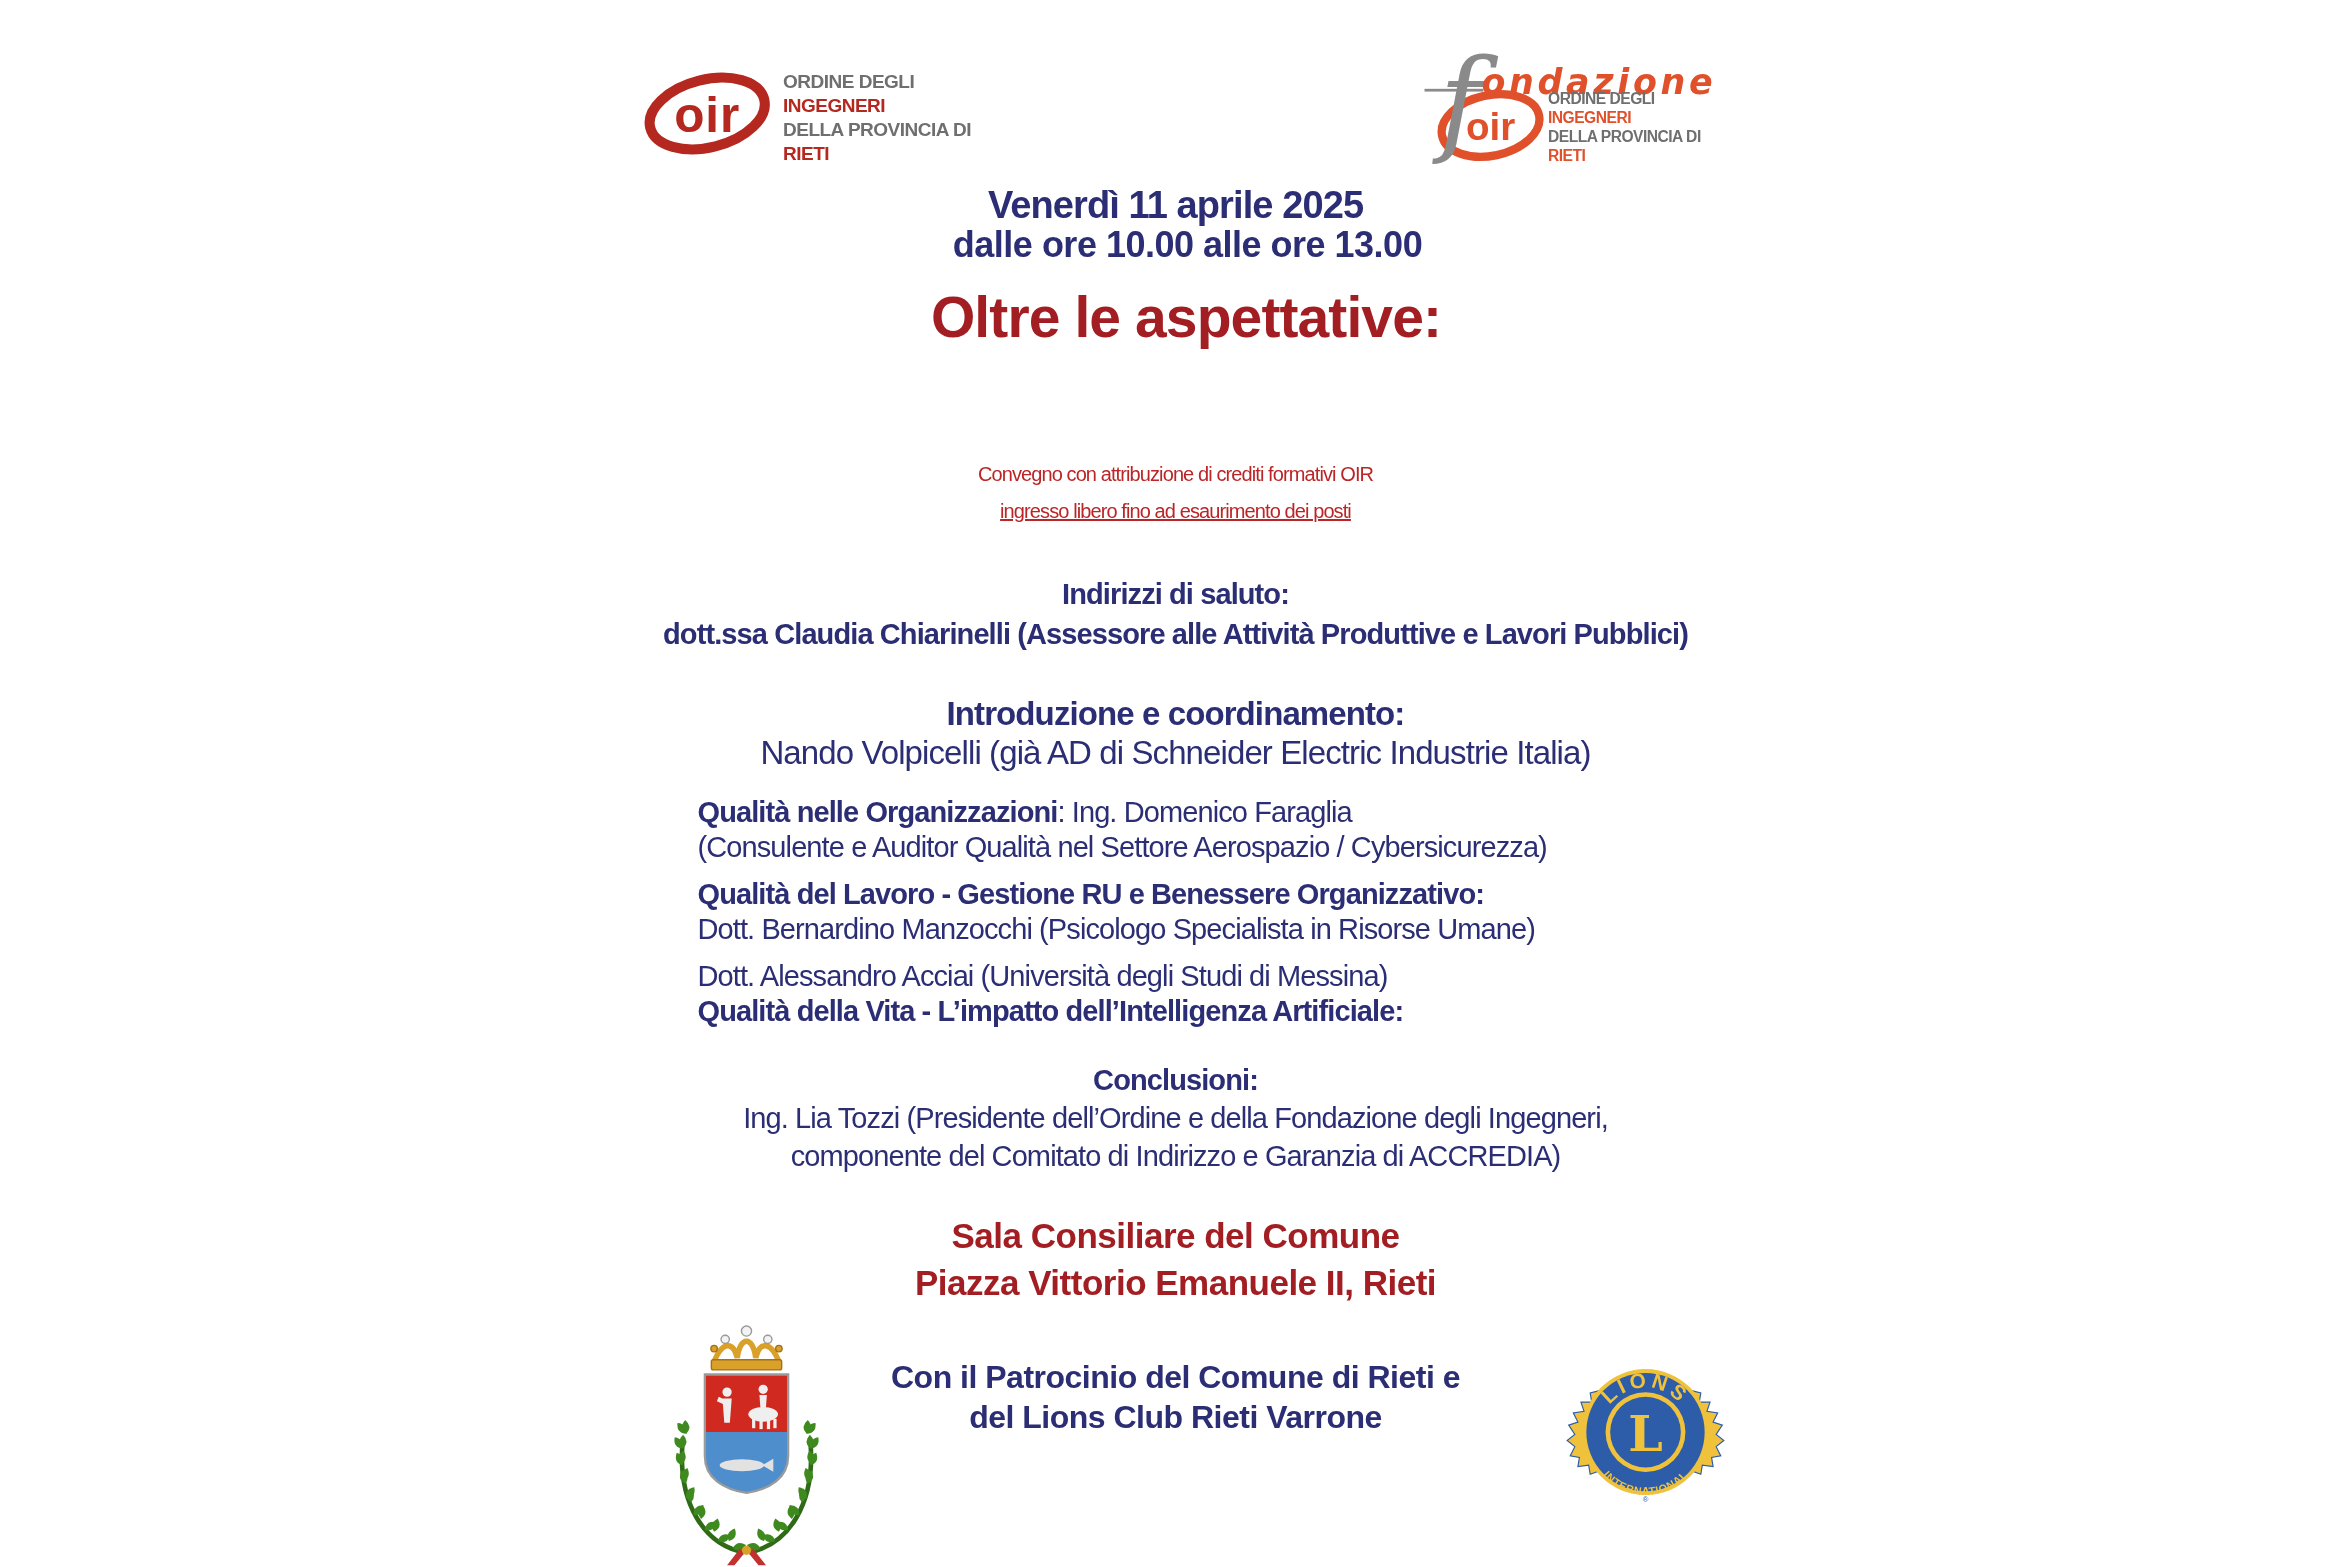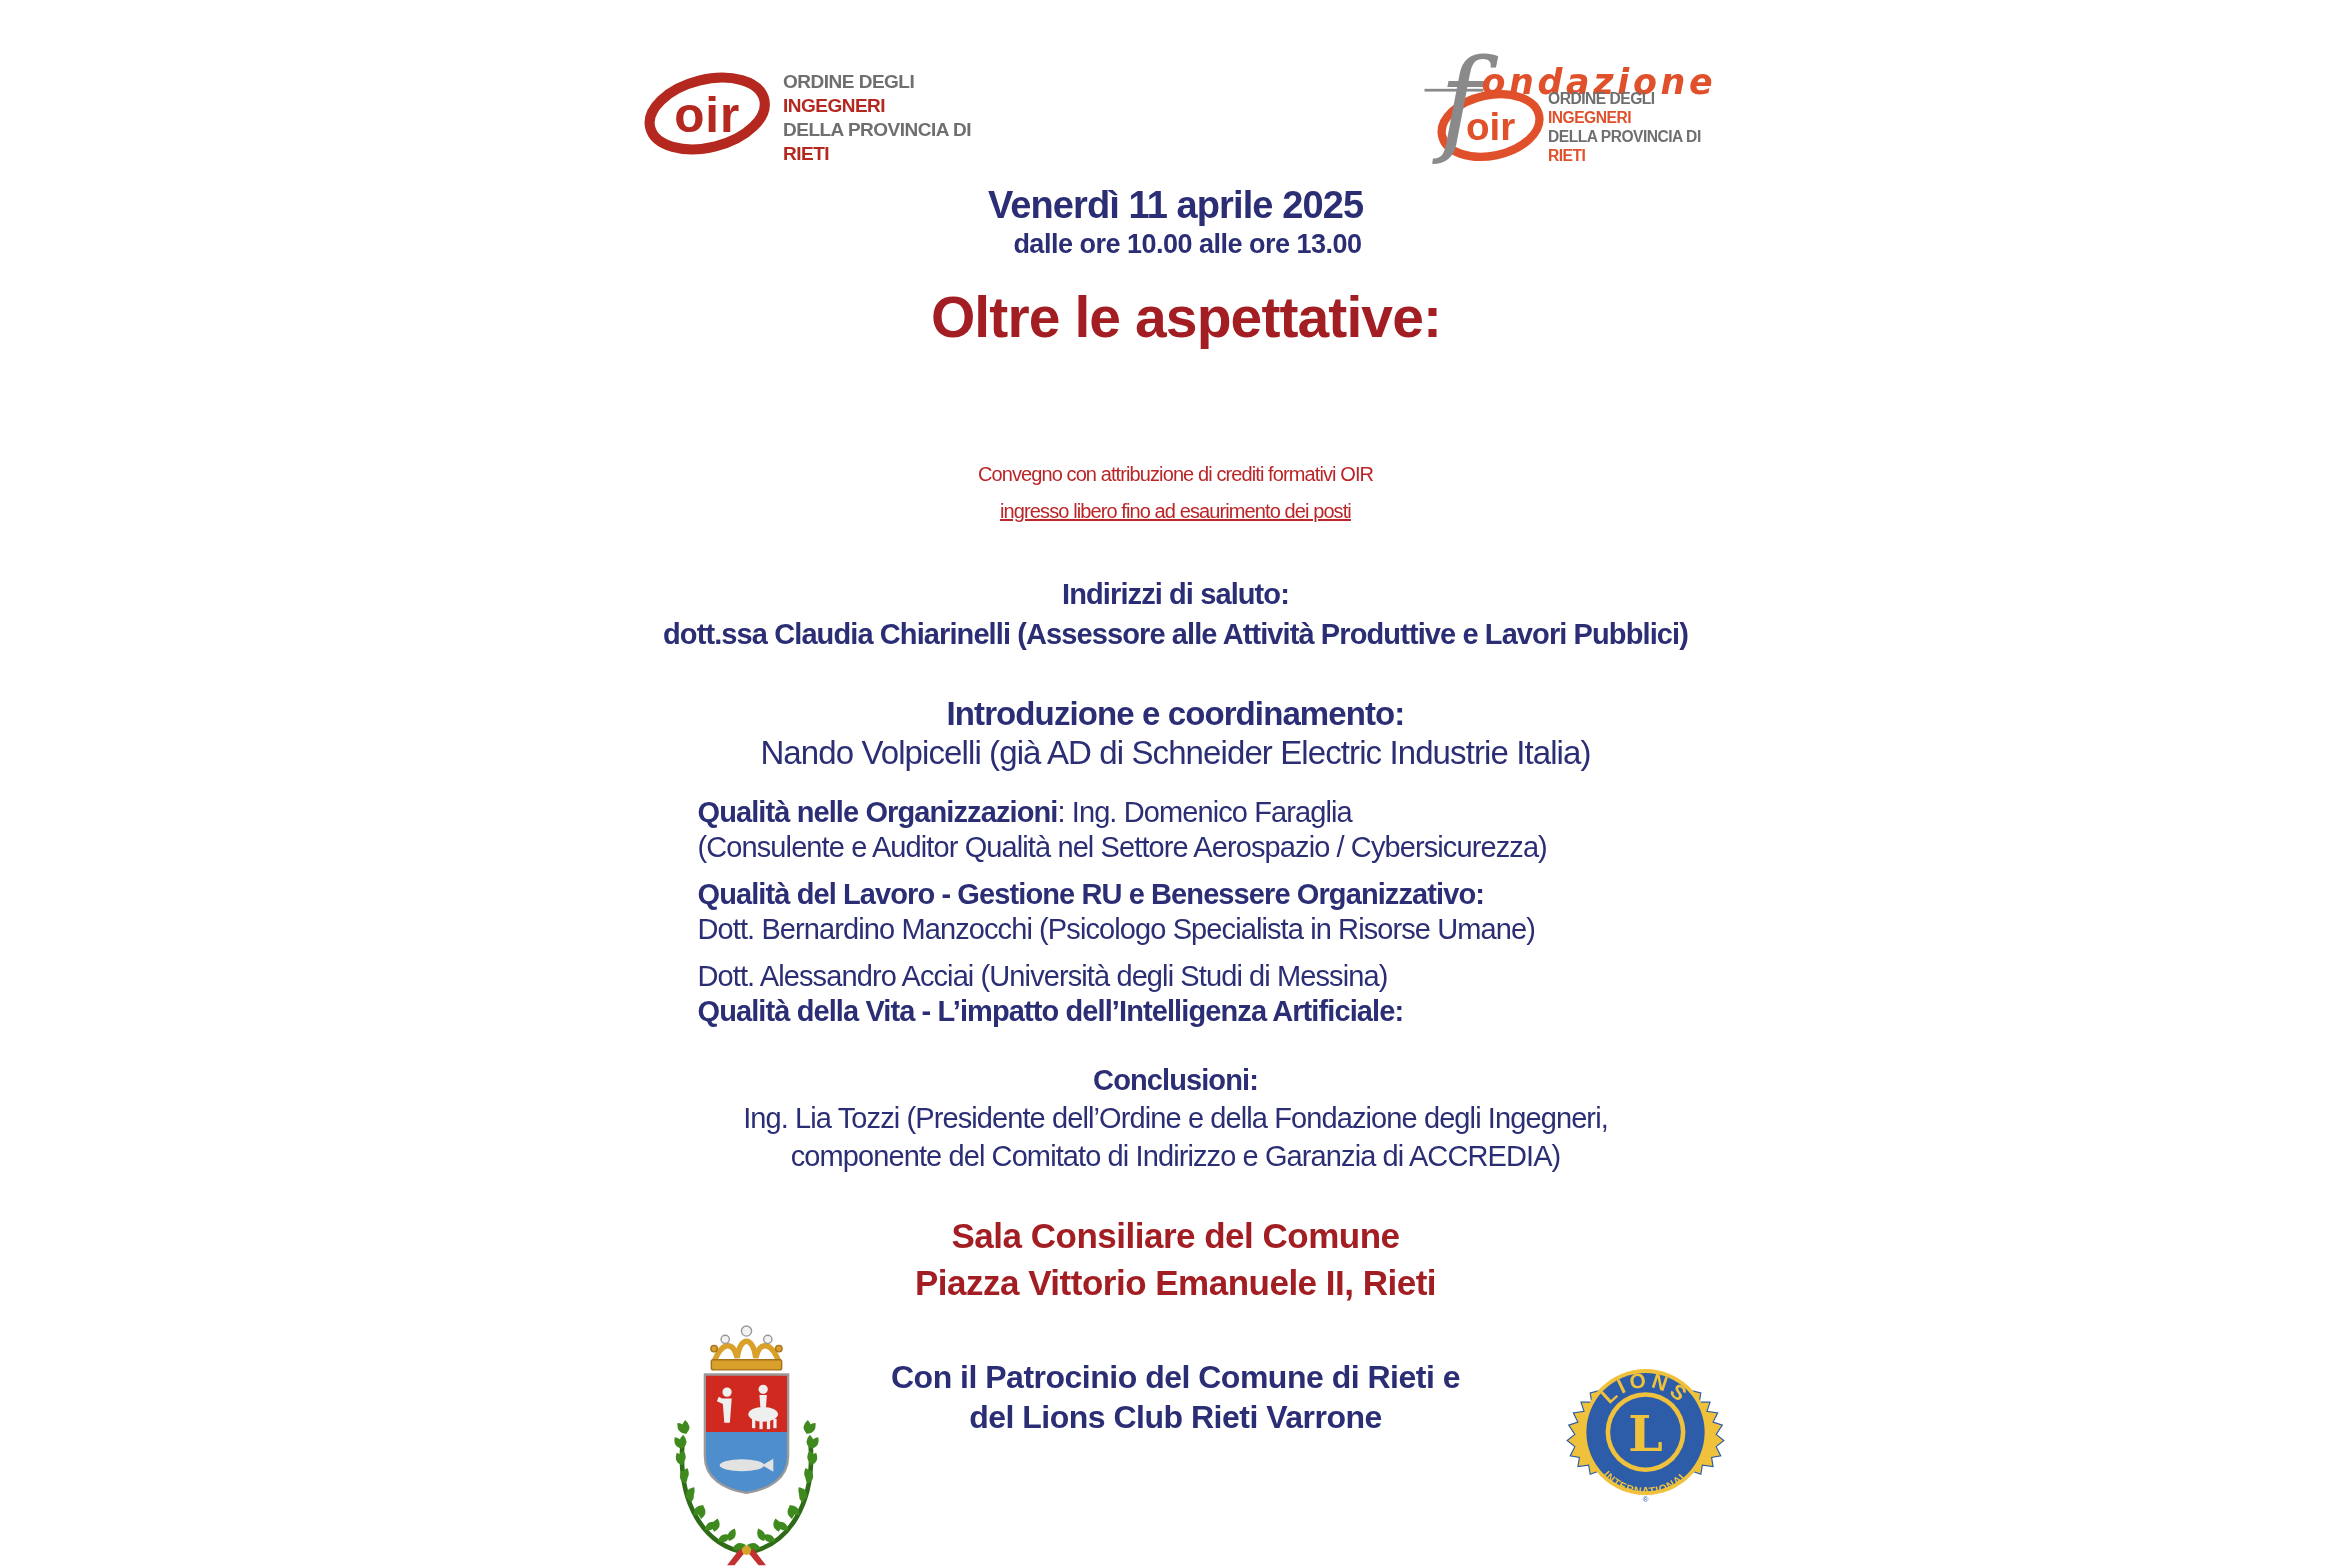--- a/index.html
+++ b/index.html
@@ -22,21 +22,21 @@
   .lt-orange{color:#e0512b;}
 
   .logo-fond{left:1419px;top:41px;width:367px;height:136px;}
   .logo-fond svg{position:absolute;left:0;top:0;}
   .logo-fond .logotext{position:absolute;left:129px;top:48px;}
   .logo-fond .logotext div{font-size:15.6px;line-height:19px;}
 
   
   .block-date{top:182px;color:#2b2e74;}
   .date-line{font-size:38px;font-weight:bold;line-height:46px;letter-spacing:-0.9px;}
-  .time-line{font-size:27px;font-weight:bold;line-height:33px;letter-spacing:-0.5px;padding-left:24px;}
+  .time-line{font-size:36px;font-weight:bold;line-height:33px;letter-spacing:-0.5px;padding-left:24px;}
 
   
   .block-title{top:275px;color:#a21e22;font-size:57px;font-weight:bold;line-height:85px;letter-spacing:-0.9px;padding-left:21px;}
 
   
   .block-sub{top:456px;color:#bb2527;font-size:20px;line-height:37px;letter-spacing:-0.9px;}
   .block-sub .u{text-decoration:underline;}
 
   
   .navy{color:#2b2e74;}

